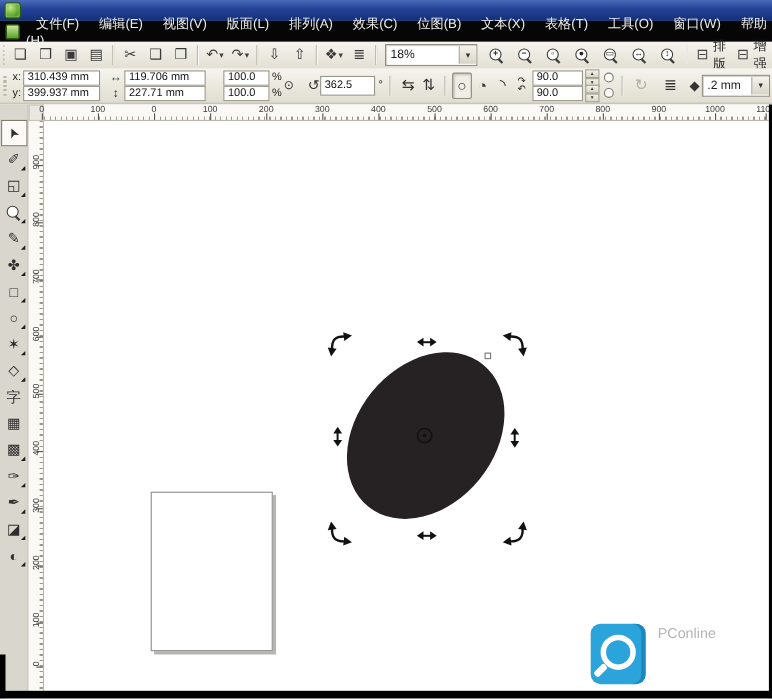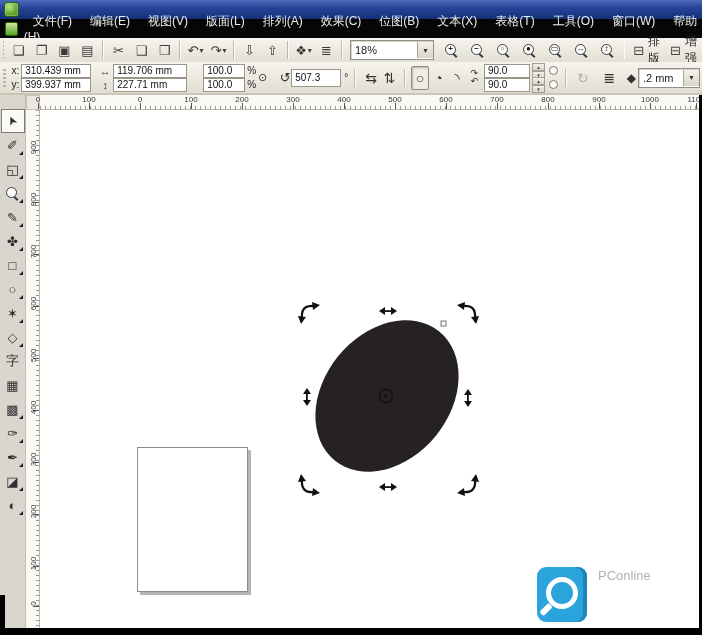--- a/index.html
+++ b/index.html
@@ -249,21 +249,21 @@
         <span>%</span>
         </span>
       <span class="row">
           <span class="box" style="width:34px;">100.0</span>
         <span>%</span>
         </span>
     </span>
     <span class="pbtn" style="width:16px;font-size:11px;">⊙</span>
     <span style="display:flex;align-items:center;margin-left:10px;">
       <span class="glyph" style="font-size:13px;">↺</span>
-      <span class="box" style="width:42px;height:16px;">507.3</span>
+      <span class="box" style="width:42px;height:16px;">362.5</span>
       <span style="margin-left:3px;">°</span>
     </span>
     <span class="sep" style="margin:0 6px;"></span>
     <span class="pbtn">⇆</span>
     <span class="pbtn">⇅</span>
     <span class="sep" style="margin:0 5px;"></span>
     <span class="pbtn pressed">○</span>
     <span class="pbtn">◔</span>
     <span class="pbtn">◝</span>
     <span class="stack" style="margin-left:4px;">

